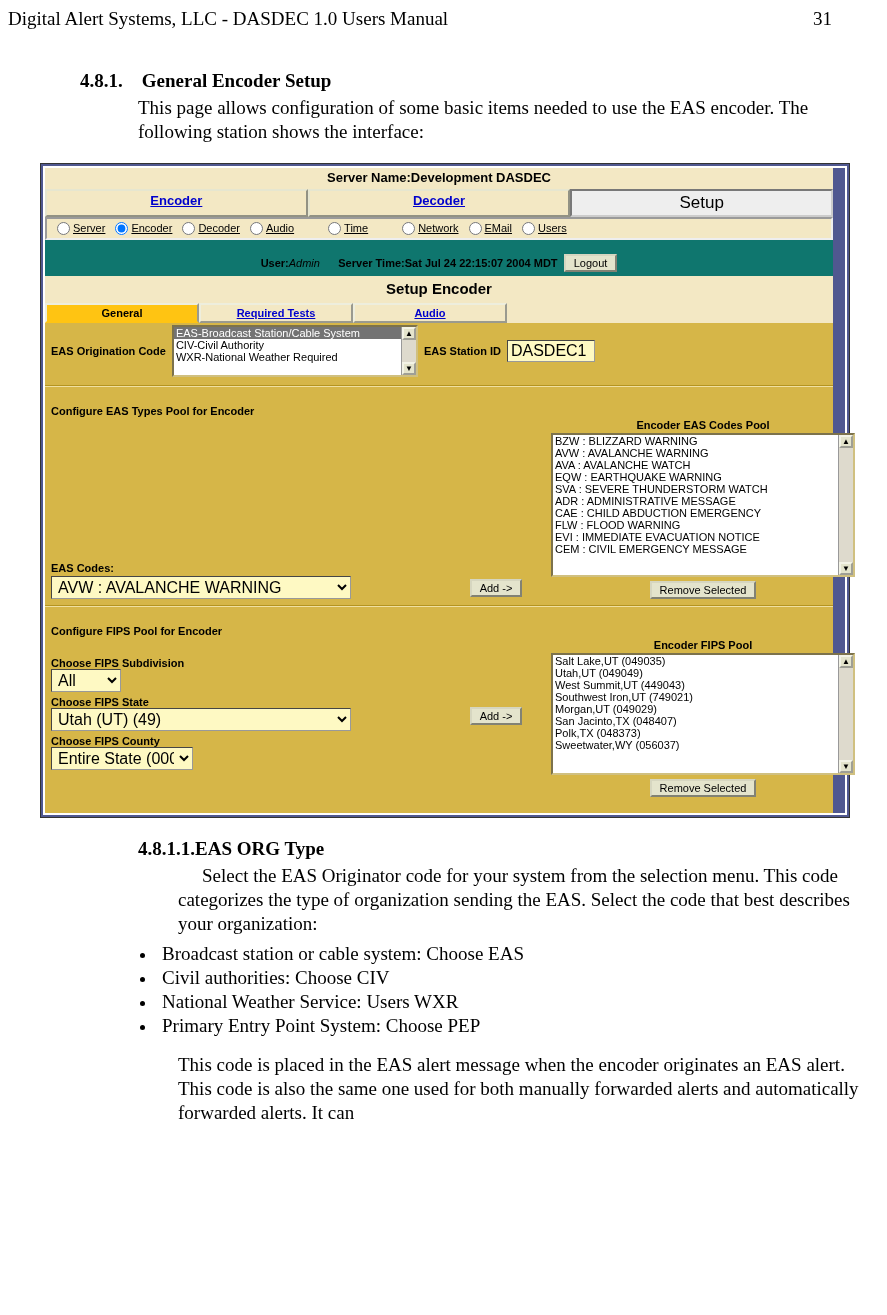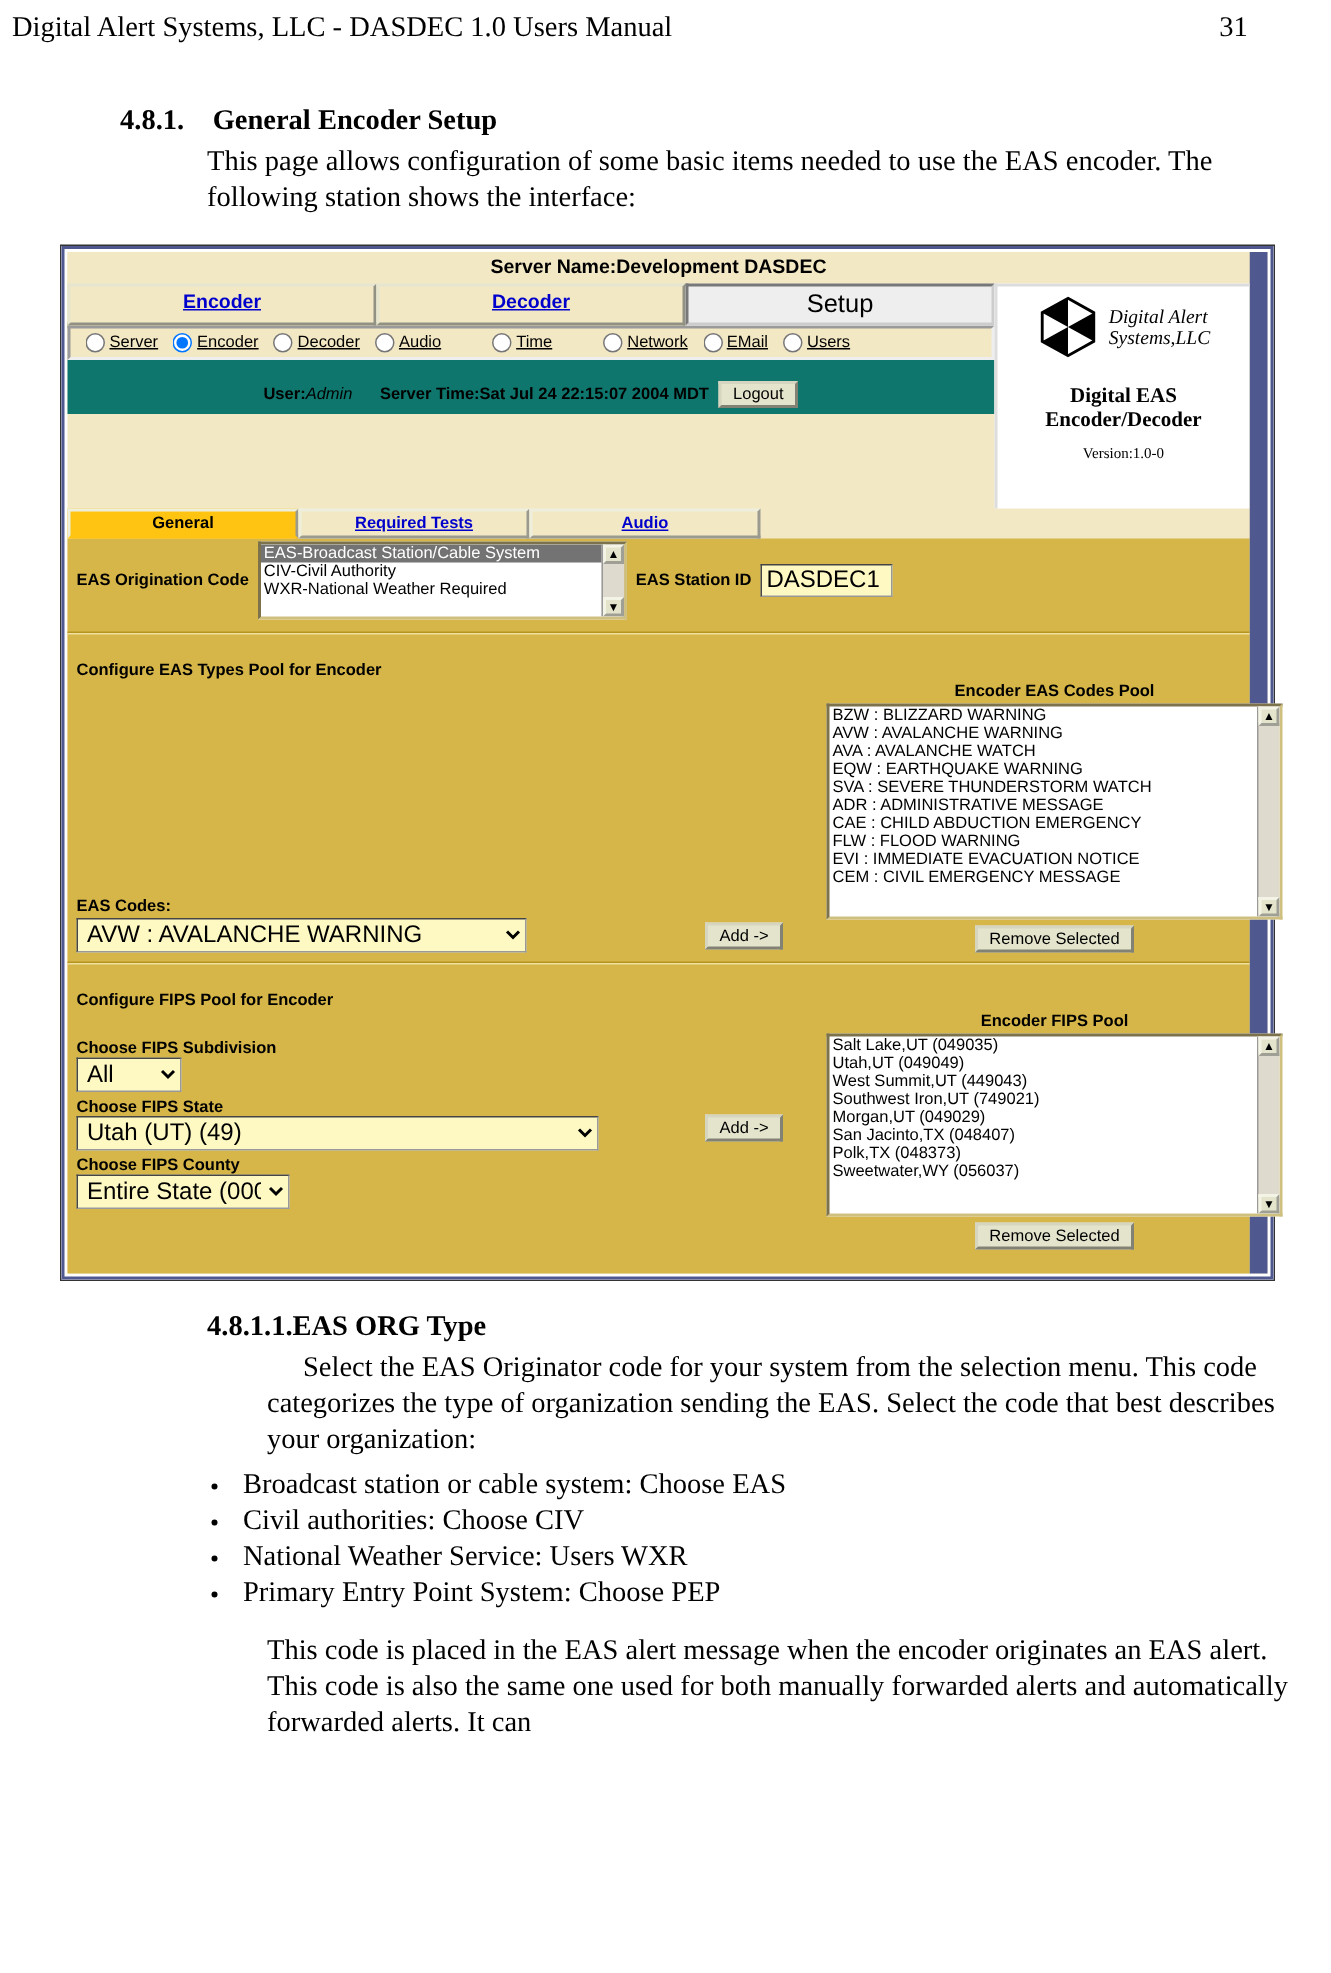--- a/index.html
+++ b/index.html
@@ -269,38 +269,23 @@
                 <input type="radio" name="sr" style="">
                 <span>Users</span>
               </label>
       </div>
       <div class="userline">
         <b>User:</b><i>Admin</i>
         &nbsp;&nbsp;&nbsp;&nbsp;
         <b>Server Time:</b><b>Sat Jul 24 22:15:07 2004 MDT</b>
         &nbsp;<button class="btn">Logout</button>
       </div>
-    </div>
-
-    <div class="brandpanel">
-      <div class="brandtop">
-        <svg class="hex" viewBox="0 0 44 44">
-          <polygon points="22,2 40,12 40,32 22,42 4,32 4,12" fill="#fff" stroke="#000" stroke-width="2"></polygon>
-          <polygon points="22,22 40,12 40,32" fill="#000"></polygon>
-          <polygon points="22,22 4,32 22,42" fill="#000"></polygon>
-          <polygon points="22,22 4,12 22,2" fill="#000"></polygon>
-        </svg>
-        <div class="brand-txt">
-          <div>Digital Alert</div>
-          <div>Systems,LLC</div>
-        </div>
-      </div>
-      <div class="brand-big">Digital EAS Encoder/Decoder</div>
-      <div class="brand-ver">Version:1.0-0</div>
-    </div>
+      <div class="section-title">Setup Encoder</div>
+    </div>
+
   </div>
 
   <div class="subtabs">
     <div class="subtab active">General</div>
     <div class="subtab link">Required Tests</div>
     <div class="subtab link">Audio</div>
   </div>
 
   <div class="confbody">
 
@@ -353,21 +338,21 @@
       </div>
     </div>
     <hr>
 
     <div class="sectionlbl">Configure FIPS Pool for Encoder</div>
     <div class="twocols" style="align-items:flex-start;">
       <div class="leftcol" style="padding-top:18px;">
         <div class="lbl">Choose FIPS Subdivision</div>
         <select class="selbox" style="width:70px"><option>All</option></select>
         <div class="lbl" style="margin-top:4px">Choose FIPS State</div>
-        <select class="selbox" style="width:348px"><option>Utah (UT) (49)</option></select>
+        <select class="selbox" style="width:300px"><option>Utah (UT) (49)</option></select>
         <div class="lbl" style="margin-top:4px">Choose FIPS County</div>
         <select class="selbox" style="width:142px"><option>Entire State (000)</option></select>
       </div>
       <div class="midcol" style="padding-top:68px;">
         <button class="btn addbtn">Add -&gt;</button>
       </div>
       <div class="rightcol">
         <div class="poolhead">Encoder FIPS Pool</div>
         <div class="poolbox small">
           <div class="opt">Salt Lake,UT (049035)</div>

